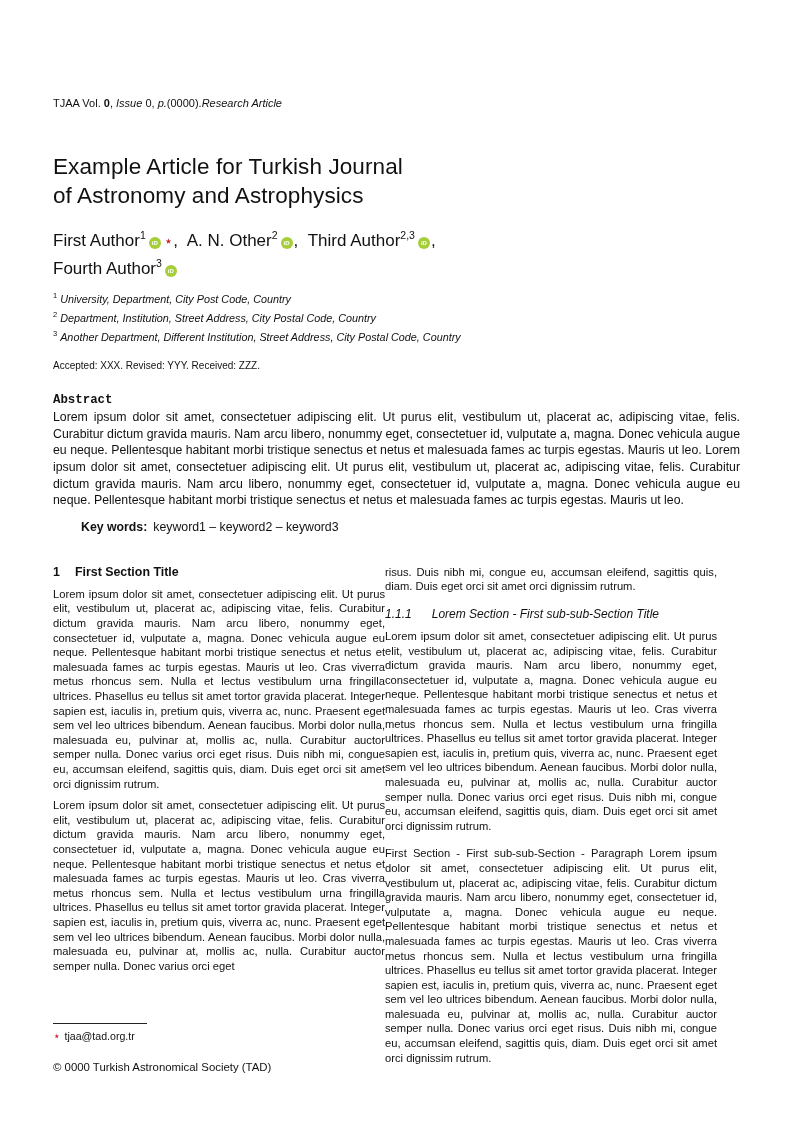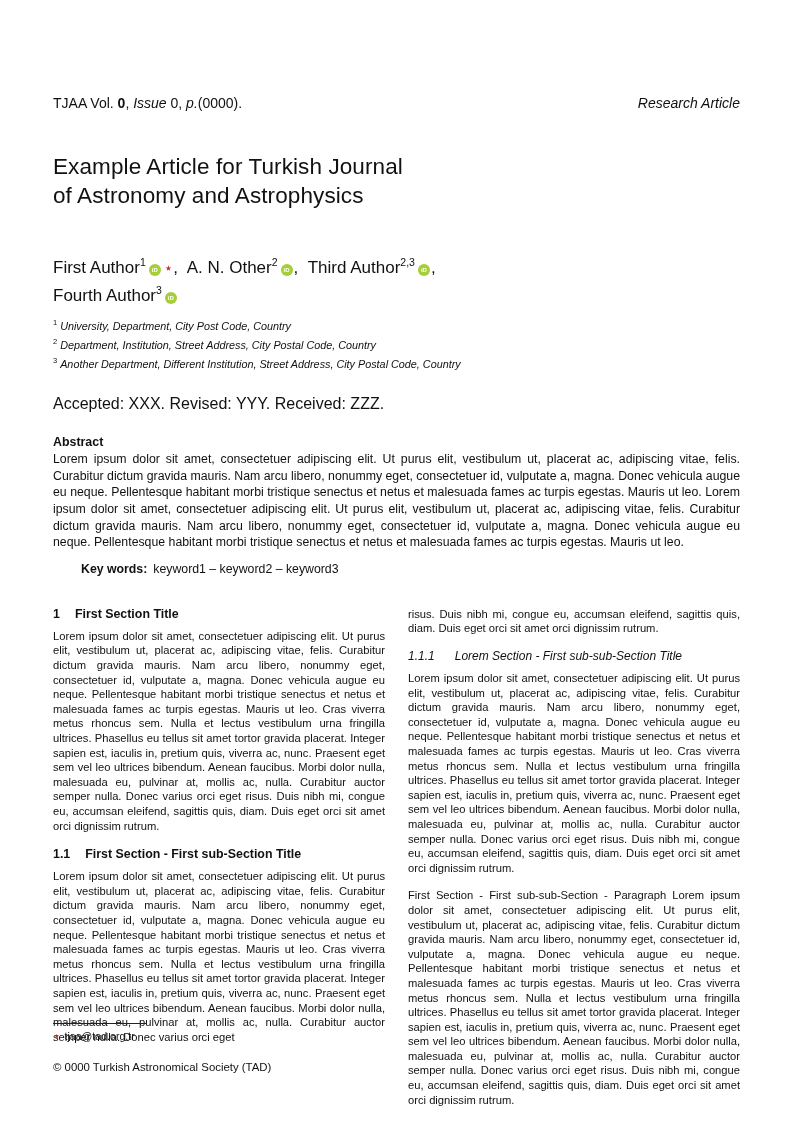--- a/index.html
+++ b/index.html
@@ -5,54 +5,54 @@
   html,body{margin:0;padding:0;background:#e8e8e8;}
   .page{
     position:relative;width:794px;height:1123px;background:#ffffff;
     margin:0 auto;overflow:hidden;color:#111;
     font-family:"Liberation Sans","DejaVu Sans",sans-serif;
     -webkit-font-smoothing:antialiased;
   }
   .content{padding:0 54px 0 53px;}
 
   
-  .masthead{display:flex;justify-content:space-between;align-items:baseline;
-    margin-top:96px;font-size:14px;line-height:14px;}
+  .masthead{display:flex;justify-content:flex-start;align-items:baseline;
+    margin-top:96px;font-size:11px;line-height:14px;}
   .masthead .it{font-style:italic;}
   .masthead .b{font-weight:bold;}
   .article-type{font-style:italic;}
 
   
   .title{margin-top:42px;font-size:22.5px;font-weight:normal;line-height:29px;letter-spacing:.1px;}
 
   
-  .authors{margin-top:44px;font-size:17px;line-height:28px;}
+  .authors{margin-top:17px;font-size:17px;line-height:28px;}
   .authors sup{font-size:10.5px;vertical-align:super;line-height:0;}
   .orcid{display:inline-block;width:12px;height:12px;border-radius:50%;
     background:#a6ce39;vertical-align:1px;margin-left:3px;margin-right:1px;
     text-align:center;}
   .orcid-txt{display:block;font-size:6px;line-height:12px;color:#fff;font-weight:bold;}
   .star{color:#c1272d;font-size:15px;margin-left:2px;}
   .a-sep{margin-right:5px;}
 
   
   .affils{margin-top:5px;font-size:10.8px;line-height:15.5px;font-style:italic;}
   .affils sup{font-style:normal;font-size:7.5px;margin-right:3px;}
 
-  .history{margin-top:23px;font-size:16px;}
+  .history{margin-top:15px;font-size:10px;}
 
   
   .abstract{margin-top:21px;}
-  .abstract-head{font-size:12.4px;font-weight:bold;line-height:17px;}
+  .abstract-head{font-size:12.4px;font-weight:bold;line-height:17px;font-family:Liberation Mono, monospace;}
   .abstract-text{font-size:12.3px;line-height:16.6px;text-align:justify;margin:0;}
   .keywords{margin-top:11px;font-size:12.3px;}
   .keywords b{margin-right:6px;margin-left:28px;}
 
   
-  .columns{display:flex;gap:23px;margin-top:29px;}
+  .columns{display:flex;margin-top:29px;}
   .col{width:332px;font-size:11.2px;line-height:14.6px;text-align:justify;}
   .body-p{margin:7px 0 0 0;}
   .h-sec{font-weight:bold;font-size:12.4px;margin-top:14px;line-height:15px;}
   .h-sec .num{margin-right:15px;}
   .h-sec:first-child{margin-top:2px;}
   .h-subsub{font-style:italic;font-size:12px;margin-top:13px;line-height:15px;}
   .h-subsub .num{margin-right:20px;}
   .runin{font-weight:normal;}
 
   
@@ -113,23 +113,20 @@
     </div>
 
     <div class="columns">
 
       <div class="col">
         <div class="h-sec">
           <span class="num">1</span><span>First Section Title</span>
         </div>
         <p class="body-p">Lorem ipsum dolor sit amet, consectetuer adipiscing elit. Ut purus elit, vestibulum ut, placerat ac, adipiscing vitae, felis. Curabitur dictum gravida mauris. Nam arcu libero, nonummy eget, consectetuer id, vulputate a, magna. Donec vehicula augue eu neque. Pellentesque habitant morbi tristique senectus et netus et malesuada fames ac turpis egestas. Mauris ut leo. Cras viverra metus rhoncus sem. Nulla et lectus vestibulum urna fringilla ultrices. Phasellus eu tellus sit amet tortor gravida placerat. Integer sapien est, iaculis in, pretium quis, viverra ac, nunc. Praesent eget sem vel leo ultrices bibendum. Aenean faucibus. Morbi dolor nulla, malesuada eu, pulvinar at, mollis ac, nulla. Curabitur auctor semper nulla. Donec varius orci eget risus. Duis nibh mi, congue eu, accumsan eleifend, sagittis quis, diam. Duis eget orci sit amet orci dignissim rutrum.</p>
 
-        <div class="h-sec">
-          <span class="num">1.1</span><span>First Section - First sub-Section Title</span>
-        </div>
         <p class="body-p">Lorem ipsum dolor sit amet, consectetuer adipiscing elit. Ut purus elit, vestibulum ut, placerat ac, adipiscing vitae, felis. Curabitur dictum gravida mauris. Nam arcu libero, nonummy eget, consectetuer id, vulputate a, magna. Donec vehicula augue eu neque. Pellentesque habitant morbi tristique senectus et netus et malesuada fames ac turpis egestas. Mauris ut leo. Cras viverra metus rhoncus sem. Nulla et lectus vestibulum urna fringilla ultrices. Phasellus eu tellus sit amet tortor gravida placerat. Integer sapien est, iaculis in, pretium quis, viverra ac, nunc. Praesent eget sem vel leo ultrices bibendum. Aenean faucibus. Morbi dolor nulla, malesuada eu, pulvinar at, mollis ac, nulla. Curabitur auctor semper nulla. Donec varius orci eget</p>
       </div>
 
       <div class="col">
         <p class="body-p" style="margin-top:2px;">risus. Duis nibh mi, congue eu, accumsan eleifend, sagittis quis, diam. Duis eget orci sit amet orci dignissim rutrum.</p>
 
         <div class="h-subsub">
           <span class="num">1.1.1</span><span>Lorem Section - First sub-sub-Section Title</span>
         </div>
         <p class="body-p">Lorem ipsum dolor sit amet, consectetuer adipiscing elit. Ut purus elit, vestibulum ut, placerat ac, adipiscing vitae, felis. Curabitur dictum gravida mauris. Nam arcu libero, nonummy eget, consectetuer id, vulputate a, magna. Donec vehicula augue eu neque. Pellentesque habitant morbi tristique senectus et netus et malesuada fames ac turpis egestas. Mauris ut leo. Cras viverra metus rhoncus sem. Nulla et lectus vestibulum urna fringilla ultrices. Phasellus eu tellus sit amet tortor gravida placerat. Integer sapien est, iaculis in, pretium quis, viverra ac, nunc. Praesent eget sem vel leo ultrices bibendum. Aenean faucibus. Morbi dolor nulla, malesuada eu, pulvinar at, mollis ac, nulla. Curabitur auctor semper nulla. Donec varius orci eget risus. Duis nibh mi, congue eu, accumsan eleifend, sagittis quis, diam. Duis eget orci sit amet orci dignissim rutrum.</p>

